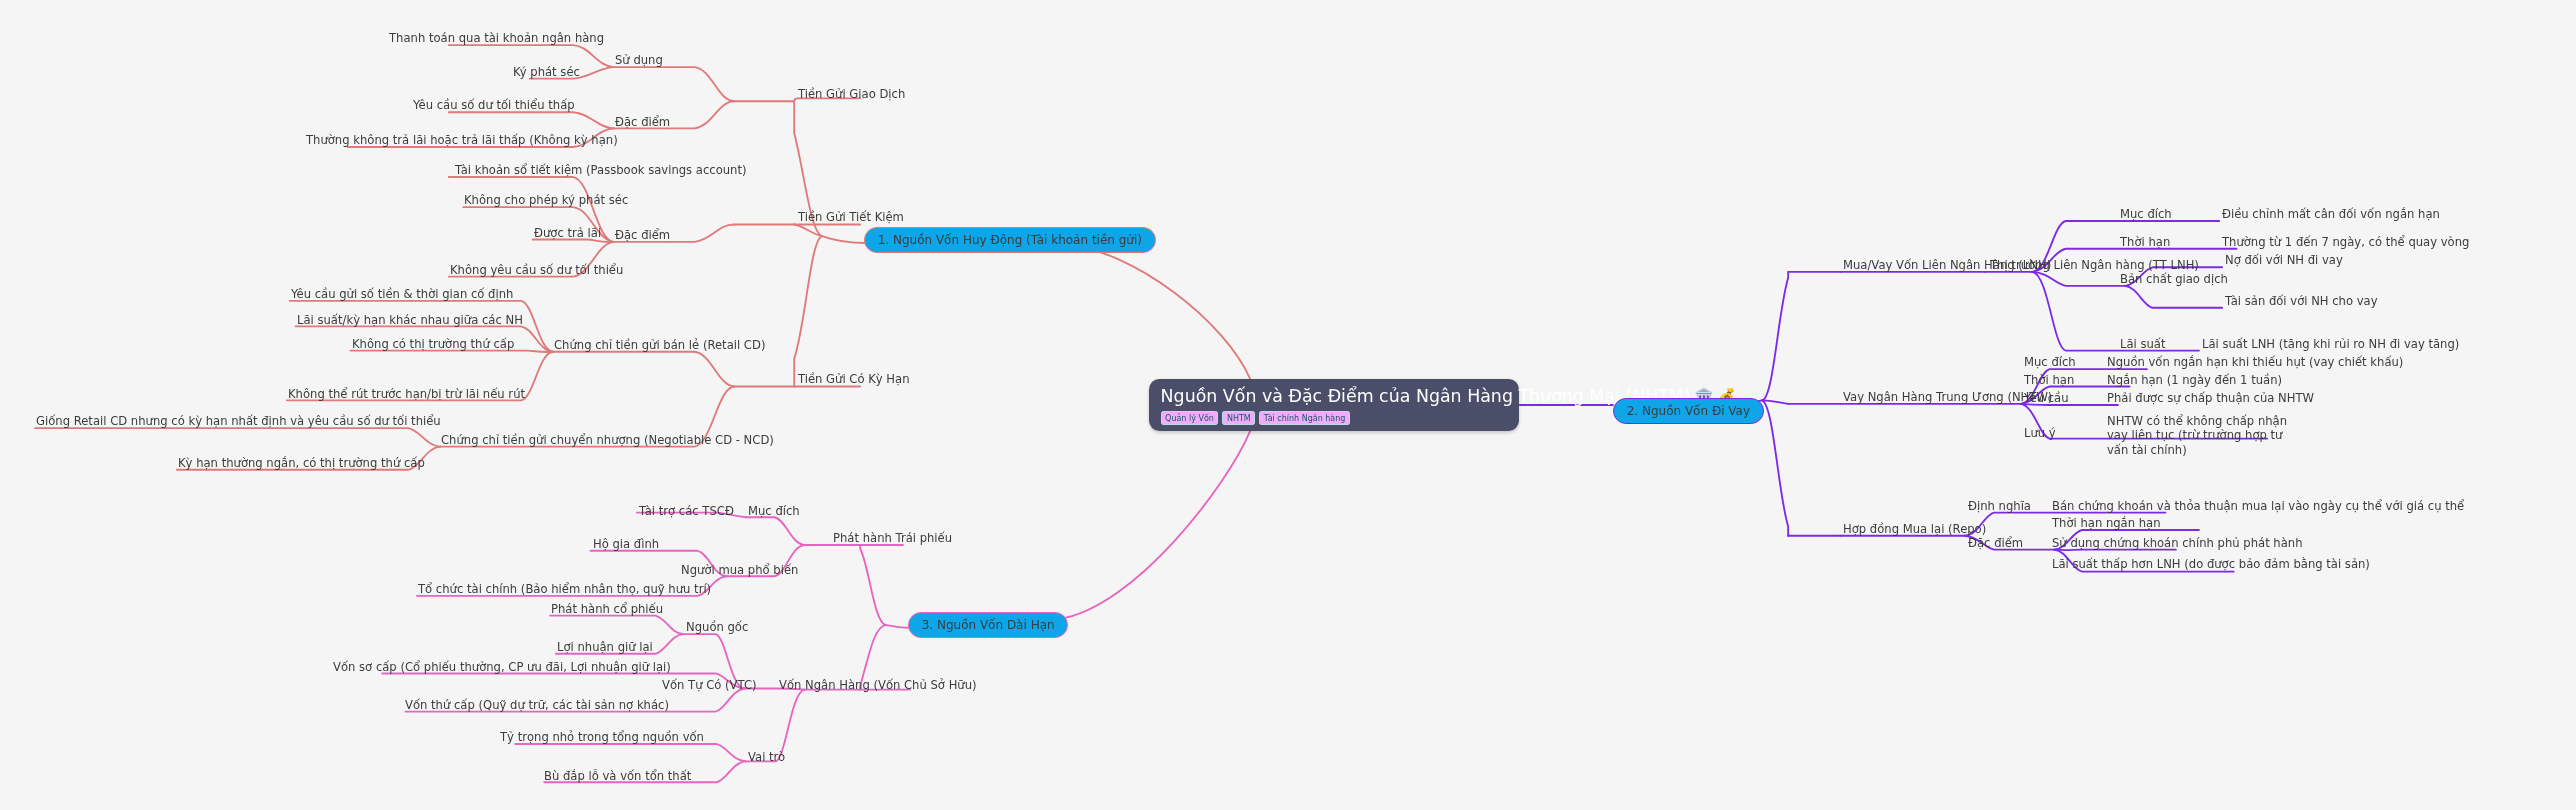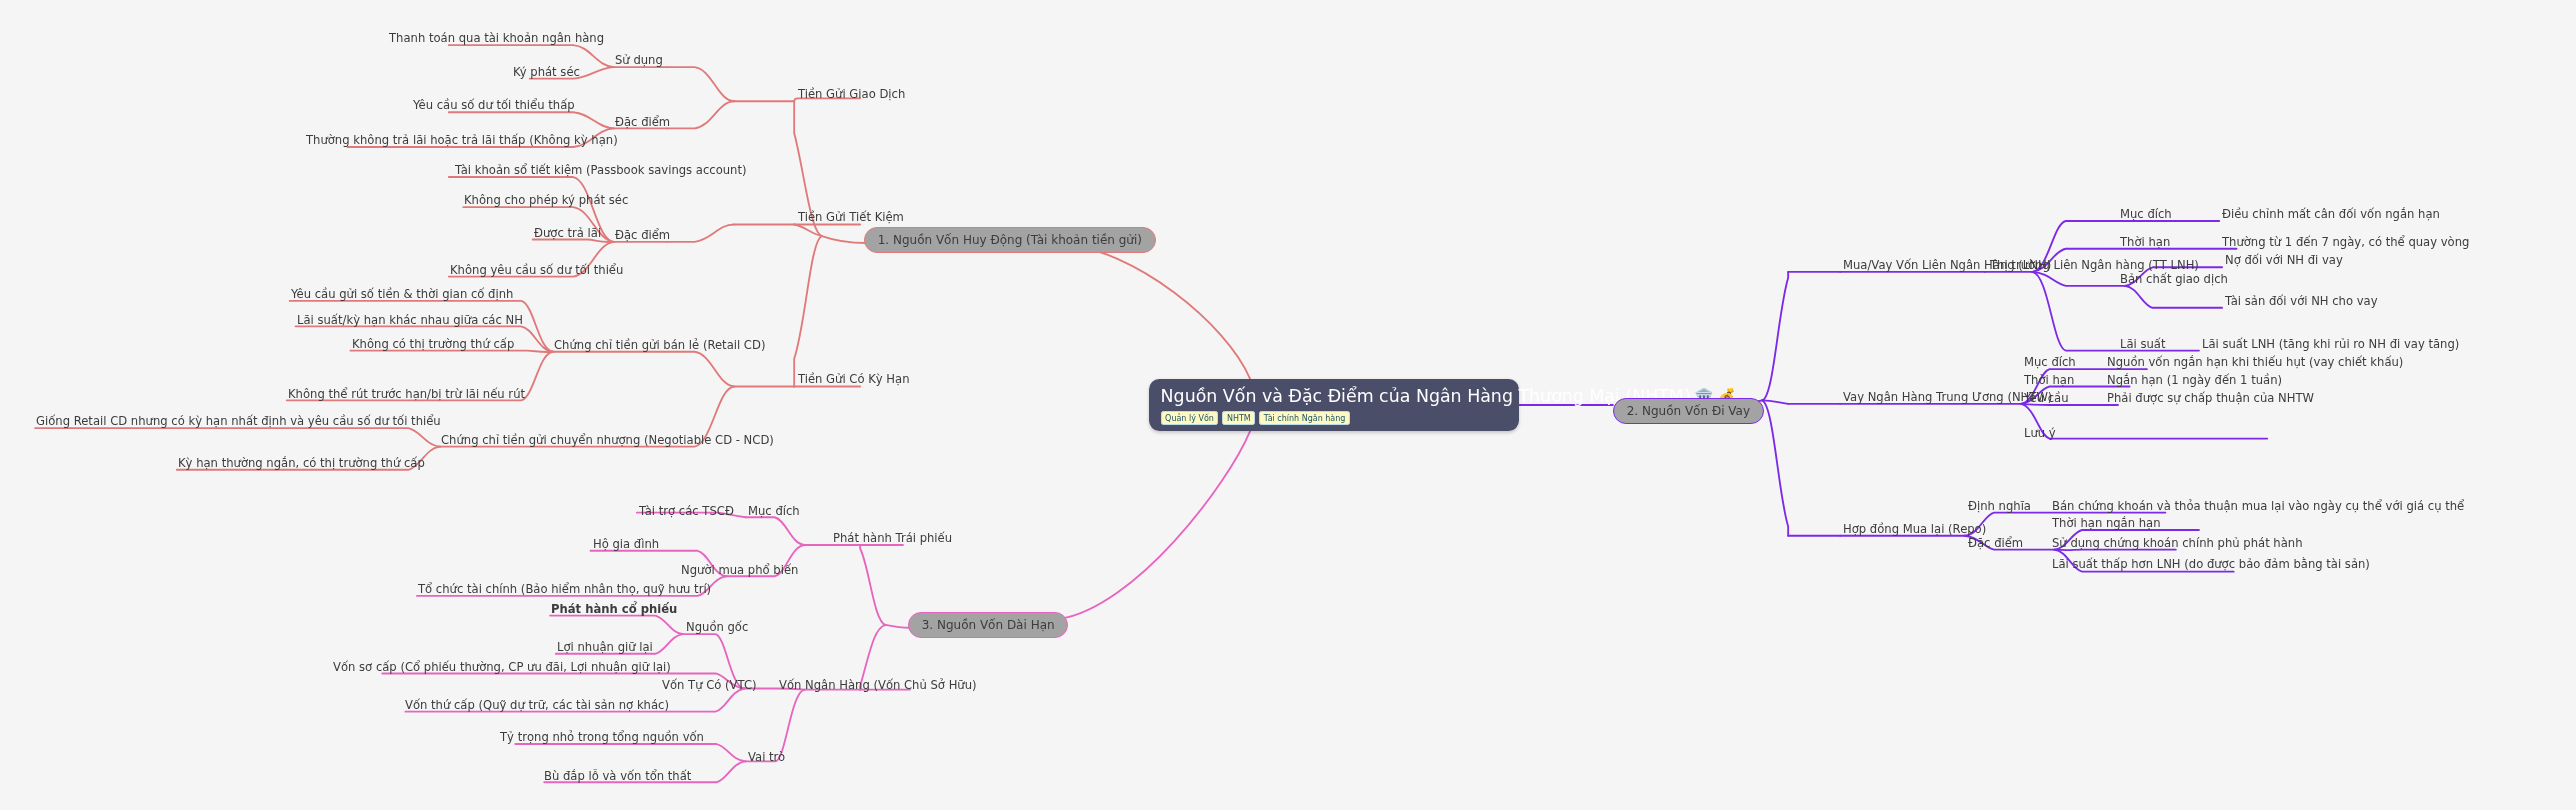--- a/index.html
+++ b/index.html
@@ -22,28 +22,28 @@
     box-shadow:0 1.2px 3.5px rgba(0,0,0,.18);
     padding:8px 11.6px 5.8px 11.6px;box-sizing:border-box;
   }
   #central .title{
     font-size:17.4px;color:#ffffff;white-space:nowrap;line-height:1.1;
     display:flex;align-items:center;gap:3.5px;
   }
   #central .emoji{font-size:16px;}
   #central .tags{display:flex;gap:4px;margin-top:5.2px;}
   #central .tag{
-    background:#fef9c3;color:#1b5566;font-size:8px;
+    background:#f0abfc;color:#1b5566;font-size:8px;
     padding:1.2px 3.5px 1.7px 3.5px;border-radius:2.3px;white-space:nowrap;
     border:0.6px solid #b9dde6;line-height:1.15;
   }
 
   
   .branch-pill{
-    position:absolute;background:#a3a3a3;border-radius:14px;
+    position:absolute;background:#0ea5e9;border-radius:14px;
     border:1.7px solid #e07a7a;padding:5.2px 12.7px;box-sizing:border-box;
     font-size:12px;color:#3c3c3c;white-space:nowrap;
   }
   .branch-pill.purple{border-color:#7c2ae8;margin-top:9px;}
   .branch-pill.pink{border-color:#e764c0;}
 </style>
 </head>
 <body>
 
 <div id="mindmap">
@@ -316,20 +316,23 @@
     </div>
   <div class="node" style="left:2024px;top:391px;">
       <span class="lbl">Yêu cầu</span>
     </div>
   <div class="node" style="left:2107px;top:391px;">
       <span class="lbl">Phải được sự chấp thuận của NHTW</span>
     </div>
   <div class="node" style="left:2024px;top:426px;">
       <span class="lbl">Lưu ý</span>
     </div>
+  <div class="node" style="left:2107px;top:414px;width:197px;">
+      <span class="lbl wrap">NHTW có thể không chấp nhận vay liên tục (trừ trường hợp tư vấn tài chính)</span>
+    </div>
 
   <div class="node" style="left:1843px;top:522px;">
       <span class="lbl">Hợp đồng Mua lại (Repo)</span>
     </div>
   <div class="node" style="left:1968px;top:499px;">
       <span class="lbl">Định nghĩa</span>
     </div>
   <div class="node" style="left:2052px;top:499px;">
       <span class="lbl">Bán chứng khoán và thỏa thuận mua lại vào ngày cụ thể với giá cụ thể</span>
     </div>
@@ -367,21 +370,21 @@
 
   <div class="node" style="left:779px;top:678px;">
       <span class="lbl">Vốn Ngân Hàng (Vốn Chủ Sở Hữu)</span>
     </div>
   <div class="node" style="left:662px;top:678px;">
       <span class="lbl">Vốn Tự Có (VTC)</span>
     </div>
   <div class="node" style="left:686px;top:620px;">
       <span class="lbl">Nguồn gốc</span>
     </div>
-  <div class="node" style="left:551px;top:602px;font-weight:bold;">
+  <div class="node" style="left:551px;top:602px;">
       <span class="lbl">Phát hành cổ phiếu</span>
     </div>
   <div class="node" style="left:557px;top:640px;">
       <span class="lbl">Lợi nhuận giữ lại</span>
     </div>
   <div class="node" style="left:333px;top:660px;">
       <span class="lbl">Vốn sơ cấp (Cổ phiếu thường, CP ưu đãi, Lợi nhuận giữ lại)</span>
     </div>
   <div class="node" style="left:405px;top:698px;">
       <span class="lbl">Vốn thứ cấp (Quỹ dự trữ, các tài sản nợ khác)</span>

